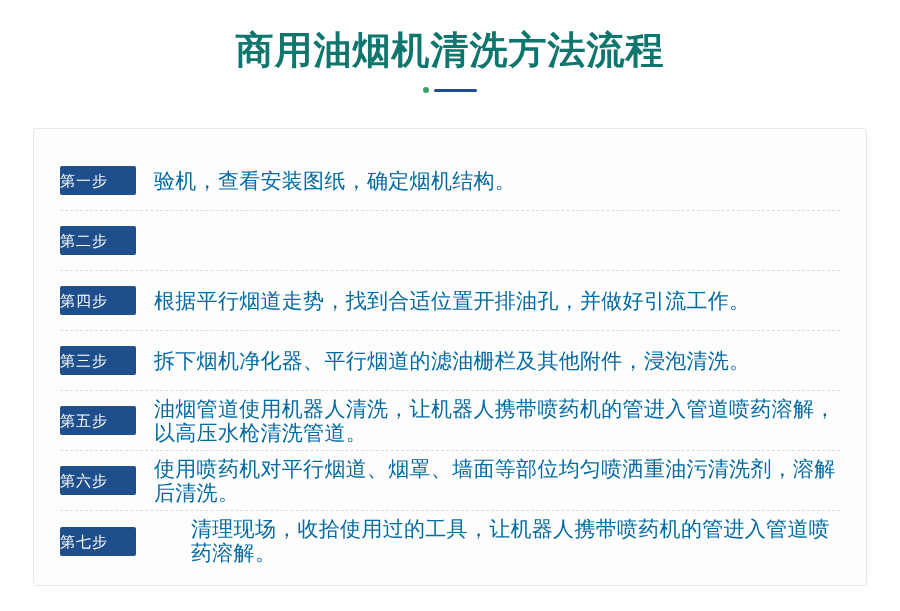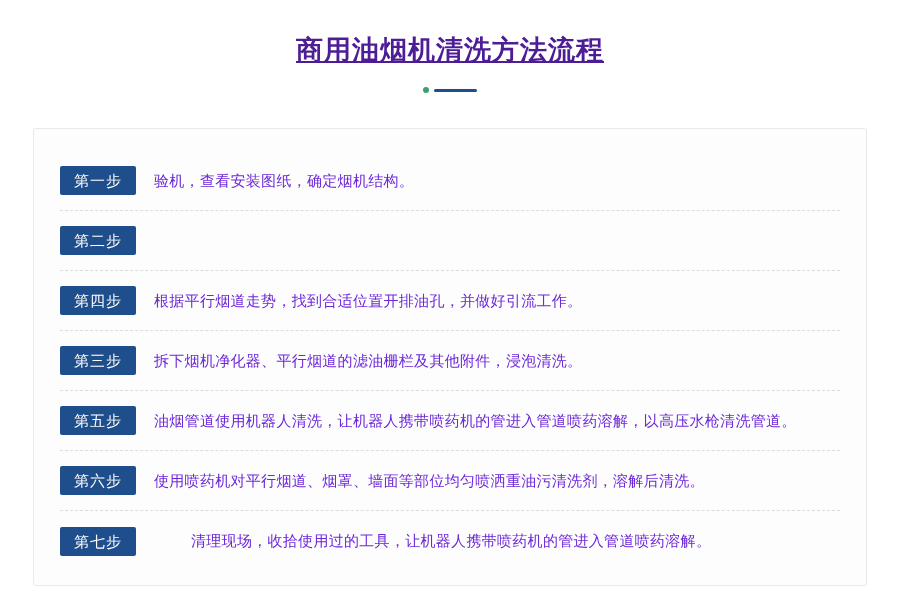--- a/index.html
+++ b/index.html
@@ -14,26 +14,25 @@
     height: 611px;
     position: relative;
     background: #ffffff;
     overflow: hidden;
   }
   .header {
     padding-top: 26px;
     text-align: center;
   }
   .title {
-    font-size: 27px;
+    font-size: 38px;
     line-height: 48px;
-    color: #4c1d95;
+    color: #0f766e;
     font-weight: bold;
     letter-spacing: 1px;
-    text-decoration: underline;
   }
   .divider {
     margin: 14px auto 0;
     width: 54px;
     height: 4px;
     display: flex;
     align-items: center;
   }
   .divider .dot {
     width: 6px;
@@ -70,29 +69,28 @@
   }
   .step:last-child { border-bottom: none; gap: 37px; }
   .badge {
     flex: 0 0 auto;
     width: 76px;
     height: 29px;
     background: #1f4e8c;
     color: #ffffff;
     font-size: 15px;
     line-height: 29px;
-    text-align: center;
     letter-spacing: 1px;
     border-radius: 2px;
   }
   .step-text {
     margin-left: 18px;
-    font-size: 15px;
+    font-size: 21px;
     line-height: 24px;
-    color: #6d28d9;
+    color: #0369a1;
     letter-spacing: 0.3px;
   }
 </style>
 </head>
 <body>
 
 <div class="page">
 
   <div class="header">
     <div class="title">商用油烟机清洗方法流程</div>

